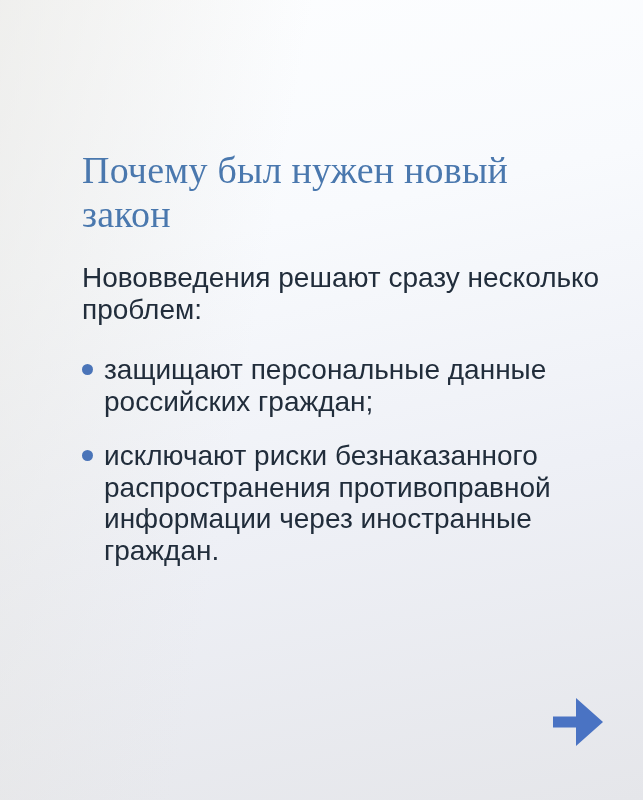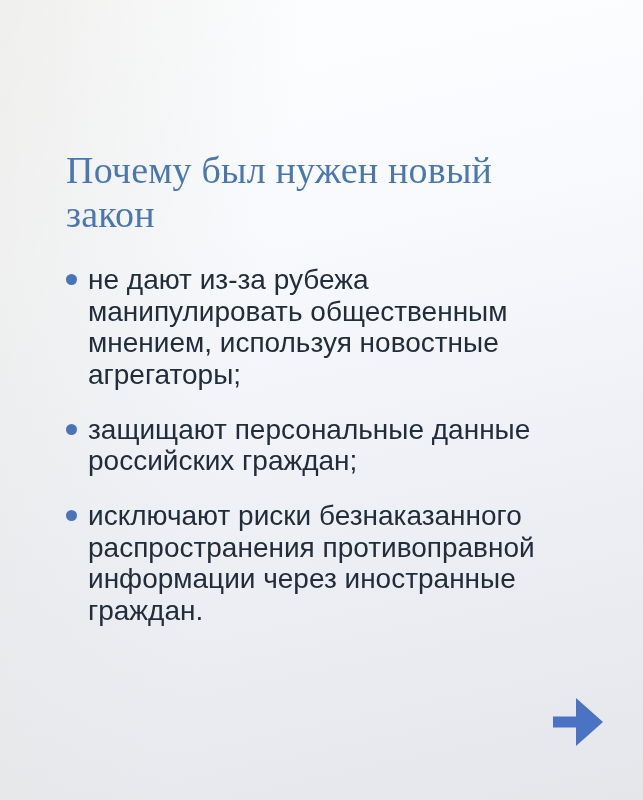--- a/index.html
+++ b/index.html
@@ -18,21 +18,21 @@
     position: relative;
     width: 643px;
     height: 800px;
     background:
       linear-gradient(100deg, rgba(228,227,223,0.55) 0%, rgba(228,227,223,0) 40%),
       linear-gradient(168deg, #fdfeff 0%, #f8fafd 30%, #eef0f6 62%, #e5e6ea 100%);
   }
   .content {
     position: absolute;
     top: 148px;
-    left: 66px;
+    left: 82px;
     width: 520px;
   }
   .title {
     font-family: "Liberation Serif", "DejaVu Serif", serif;
     font-weight: 400;
     font-size: 38px;
     line-height: 1.16;
     color: var(--heading-color);
     max-width: 500px;
     letter-spacing: 0.2px;
@@ -83,26 +83,23 @@
   .next-arrow svg .fill { fill: var(--arrow-color); }
 </style>
 </head>
 <body>
 
 <div class="card">
   <div class="content">
 
     <h1 class="title">Почему был нужен новый закон</h1>
 
+    <p class="intro">Нововведения решают сразу несколько проблем:</p>
 
     <ul class="points">
-      <li>
-        <span class="dot"></span>
-        <span>не дают из-за рубежа манипулировать общественным мнением, используя новостные агрегаторы;</span>
-      </li>
       <li>
         <span class="dot"></span>
         <span>защищают персональные данные российских граждан;</span>
       </li>
       <li>
         <span class="dot"></span>
         <span>исключают риски безнаказанного распространения противоправной информации через иностранные граждан.</span>
       </li>
     </ul>
 

